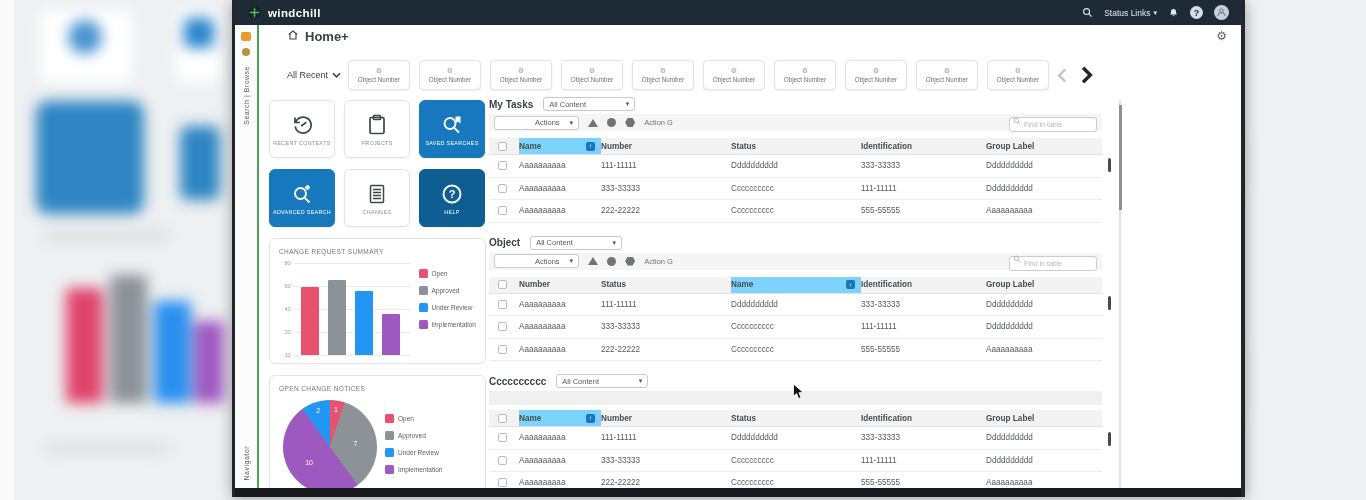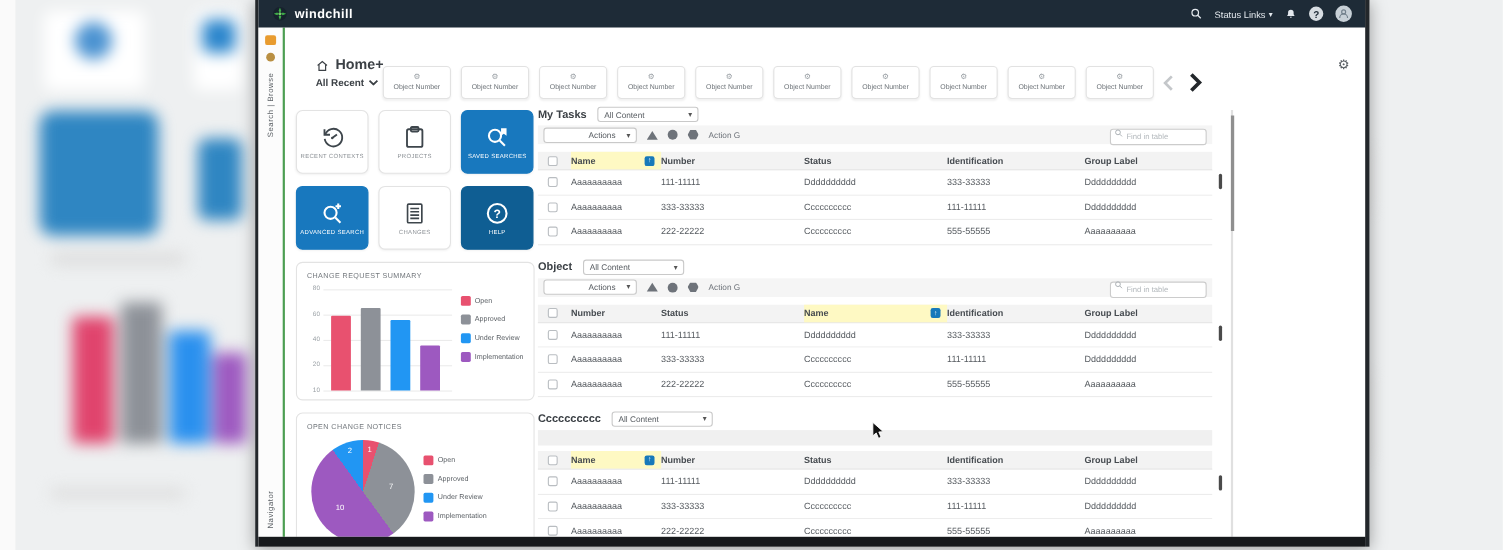--- a/index.html
+++ b/index.html
@@ -34,28 +34,28 @@
   
   .rail { position:absolute; top:25px; bottom:9px; left:0; width:24px; background:#fcfcfc;
     border-right:2px solid #4c9e52; display:flex; flex-direction:column; align-items:center; padding-top:7px; z-index:40; }
   .rail-icon1 { width:10px; height:9px; background:#e89b2e; border-radius:2px; margin-bottom:7px; }
   .rail-icon2 { width:8px; height:8px; background:#b98f42; border-radius:50%; margin-bottom:10px; }
   .vtext { writing-mode:vertical-rl; transform:rotate(180deg); font-size:7px; color:#5c6166; letter-spacing:.5px; }
   .rail-bottom { margin-top:auto; margin-bottom:8px; }
 
   
   .content { position:absolute; top:25px; left:26px; right:0; bottom:9px; overflow:hidden; background:#fff; }
-  .content-header { position:absolute; top:17px; left:26px; right:14px; height:24px;
-    display:flex; align-items:flex-end; }
+  .content-header { position:absolute; top:4px; left:26px; right:14px; height:24px;
+    display:flex; align-items:flex-start; }
   .page-title { font-size:13px; font-weight:bold; color:#3c4146; margin-left:6px; }
   .header-gear { margin-left:auto; font-size:12px; color:#5a5f64; cursor:pointer; }
 
   
   .carousel { position:absolute; top:32px; left:26px; right:12px; height:36px; display:flex; align-items:center; }
-  .recent-filter { display:flex; align-items:center; gap:4px; font-size:9px; font-weight:bold; color:#3c4146; cursor:pointer; width:61px; }
+  .recent-filter { display:flex; align-items:center; gap:4px; font-size:9px; font-weight:normal; color:#3c4146; cursor:pointer; width:61px; }
   .card-strip { display:flex; gap:9px; margin-left:0; }
   .obj-card { width:62px; height:30px; background:#fff; border:1px solid #e2e2e2; border-radius:4px;
     box-shadow:0 1px 2px rgba(0,0,0,.06); display:flex; flex-direction:column; align-items:center; justify-content:center; cursor:pointer; }
   .obj-card .gear { font-size:7px; color:#9aa0a5; line-height:7px; }
   .obj-card .lbl { font-size:6.3px; color:#6d7control3; color:#6d7378; margin-top:2px; }
   .strip-nav { display:flex; align-items:center; gap:14px; margin-left:8px; }
 
   
   .left-col { position:absolute; top:75px; left:8px; width:217px; }
   .tiles { display:grid; grid-template-columns:repeat(3,66px); grid-auto-rows:58px; gap:11px 9px; }
@@ -105,21 +105,21 @@
   .tb-search { position:relative; margin-left:auto; }
   .tb-search input { width:88px; height:15px; border:1px solid #ccc; border-radius:3px; font-size:7px;
     padding:0 3px 0 14px; color:#555; font-family:"Liberation Sans",sans-serif; }
   .tb-search input::placeholder { color:#b3b8bc; }
   .tb-search svg { position:absolute; left:4px; top:3.5px; }
   .toolbar.empty { background:#f0f0f0; height:14px; margin-bottom:5px; }
 
   .trow { display:grid; grid-template-columns:30px 82px 130px 130px 125px 1fr; align-items:center; }
   .thead { height:17px; background:#f3f3f3; border-bottom:1px solid #e2e2e2; }
   .th { font-size:8.2px; font-weight:bold; color:#46holder4b50; color:#464b50; display:flex; align-items:center; height:100%; padding-right:6px; cursor:pointer; }
-  .th.sorted { background:#fef9c3; }
+  .th.sorted { background:#7dd3fc; }
   .sort-badge { margin-left:auto; width:9px; height:9px; background:#1779ba; border-radius:2px; color:#fff;
     font-size:6px; display:flex; align-items:center; justify-content:center; }
   .drow { height:22.5px; border-bottom:1px solid #ececec; background:#fff; cursor:pointer; }
   .dcell { font-size:8.2px; color:#565b60; }
   .cb { width:9px; height:9px; border:1px solid #b9bdc1; border-radius:2px; background:#fff; margin-left:9px; cursor:pointer; }
 
   
   .page-scrollbar { position:absolute; left:858px; top:75px; width:2px; height:390px; background:#e0e0e0; }
   .page-scrollbar .thumb { position:absolute; top:5px; left:-0.5px; width:3px; height:105px; background:#8f8f8f; }
   .mini-thumb { position:absolute; left:847px; width:3px; height:14px; background:#4a4a4a; border-radius:2px; }

